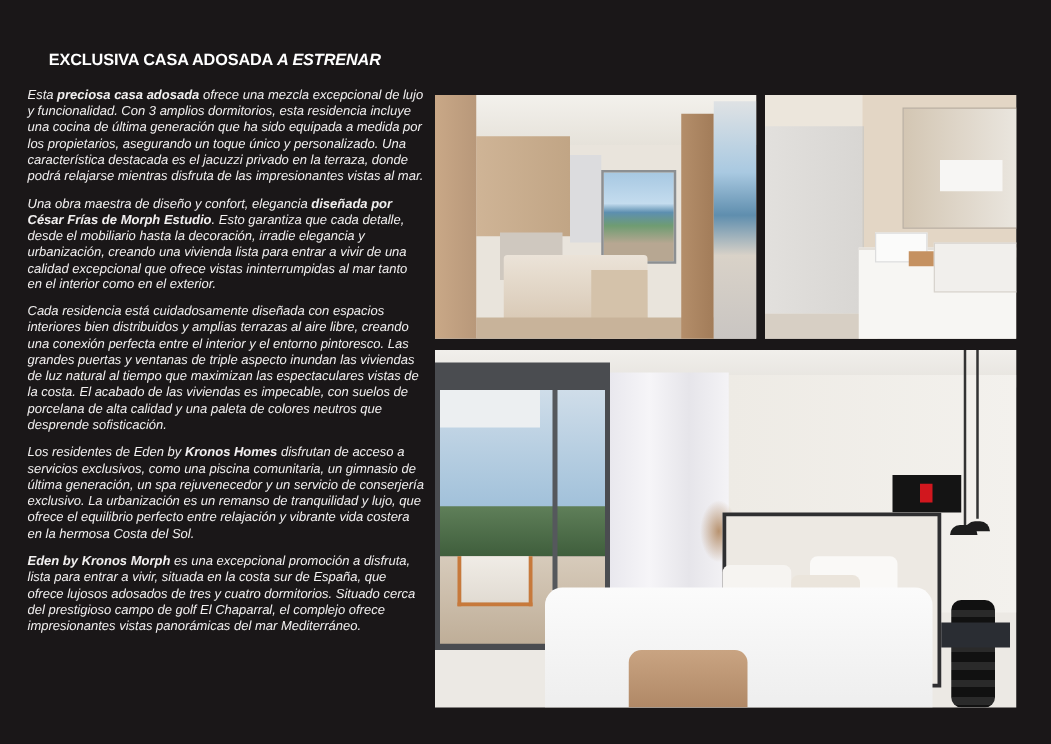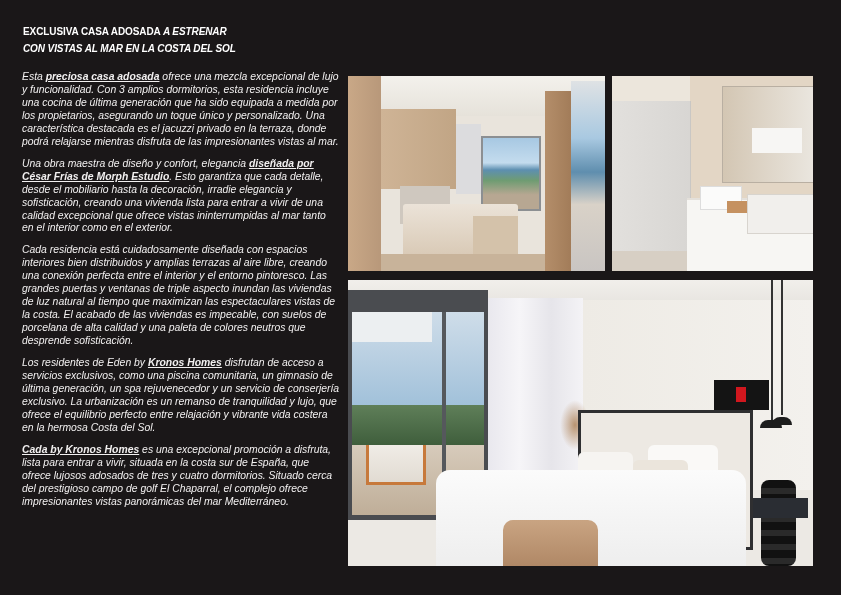--- a/index.html
+++ b/index.html
@@ -5,32 +5,32 @@
     html, body { margin: 0; padding: 0; }
     body {
       width: 841px; height: 595px; overflow: hidden;
       background: #1a1718;
       font-family: "Liberation Sans", sans-serif;
       color: #ffffff;
       position: relative;
     }
     .title {
       position: absolute; left: 23px; top: 23px; width: 320px;
-      font-weight: bold; font-style: italic; font-size: 10px;
-      line-height: 17px; letter-spacing: -0.1px; margin: 0;
+      font-weight: bold; font-style: italic; font-size: 13px;
+      line-height: 17px; letter-spacing: -0.1px; margin: 16px;
     }
     .title .up { font-style: normal; }
     .title .it { font-style: italic; }
     .body-col {
       position: absolute; left: 22px; top: 71px; width: 318px;
       font-style: italic; font-size: 10.4px; line-height: 12.95px;
       color: #f2f0f0;
     }
     .body-col p { margin: 0 0 9px 0; }
-    .body-col b { font-weight: bold; text-decoration: underline; }
+    .body-col b { font-weight: bold; }
     .photo {
       position: absolute; overflow: hidden;
     }
     
     #photo-bedroom-1 { left: 348px; top: 76px; width: 257px; height: 195px; background: #e9e4dc; }
     #photo-bedroom-1 .ceiling { position:absolute; left:0; top:0; width:100%; height:40px; background: linear-gradient(#f3f1ec,#e6e2da); }
     #photo-bedroom-1 .wallpanel-l { position:absolute; left:0; top:0; width:33px; height:195px; background: linear-gradient(90deg,#c9a887,#b8987a); }
     #photo-bedroom-1 .wood-wall { position:absolute; left:33px; top:33px; width:75px; height:80px; background: linear-gradient(90deg,#cfb496,#c1a585); }
     #photo-bedroom-1 .curtain { position:absolute; left:108px; top:48px; width:25px; height:70px; background:#dcdcde; }
     #photo-bedroom-1 .window { position:absolute; left:133px; top:60px; width:60px; height:75px; background: linear-gradient(#a7c8e2 0%, #c4dcee 35%, #5d8fb0 45%, #6f9c72 60%, #b7a792 80%); border:2px solid #8c8f92; box-sizing:border-box; }
@@ -79,29 +79,28 @@
     #photo-bedroom-2 .shade1 { position:absolute; left:412px; top:140px; width:22px; height:8px; background:#1d1d1d; border-radius:11px 11px 0 0; }
     #photo-bedroom-2 .shade2 { position:absolute; left:424px; top:137px; width:20px; height:8px; background:#1d1d1d; border-radius:10px 10px 0 0; }
     #photo-bedroom-2 .nightstand { position:absolute; left:413px; top:200px; width:35px; height:86px; background: repeating-linear-gradient(#111 0 8px,#2a2a2a 8px 14px); border-radius:8px; }
     #photo-bedroom-2 .books { position:absolute; left:405px; top:218px; width:55px; height:20px; background:#2a2d33; }
   </style>
 </head>
 <body>
 
 <h1 class="title">
   <span class="up">EXCLUSIVA CASA ADOSADA</span><span class="it"> A ESTRENAR</span><br>
-  <span class="it">CON VISTAS AL MAR EN LA COSTA DEL SOL</span>
 </h1>
 
 <div class="body-col">
   <p><span>Esta </span><b>preciosa casa adosada</b><span> ofrece una mezcla excepcional de lujo</span><br><span>y funcionalidad. Con 3 amplios dormitorios, esta residencia incluye una cocina de última generación que ha sido equipada a medida por los propietarios, asegurando un toque único y personalizado. Una característica destacada es el jacuzzi privado en la terraza, donde podrá relajarse mientras disfruta de las impresionantes vistas al mar.</span></p>
-  <p><span>Una obra maestra de diseño y confort, elegancia </span><b>diseñada por César  Frías de Morph Estudio</b><span>. Esto garantiza que cada detalle, desde el mobiliario hasta la decoración, irradie elegancia y sofisticación, creando una vivienda lista para entrar a vivir de una calidad excepcional que ofrece vistas ininterrumpidas al mar tanto en el interior como en el exterior.</span></p>
+  <p><span>Una obra maestra de diseño y confort, elegancia </span><b>diseñada por César  Frías de Morph Estudio</b><span>. Esto garantiza que cada detalle, desde el mobiliario hasta la decoración, irradie elegancia y urbanización, creando una vivienda lista para entrar a vivir de una calidad excepcional que ofrece vistas ininterrumpidas al mar tanto en el interior como en el exterior.</span></p>
   <p><span>Cada residencia está cuidadosamente diseñada con espacios interiores bien distribuidos y amplias terrazas al aire libre, creando una conexión perfecta entre el interior y el entorno pintoresco. Las grandes puertas y ventanas de triple aspecto inundan las viviendas de luz natural al tiempo que maximizan las espectaculares vistas de la costa. El acabado de las viviendas es impecable, con suelos de porcelana de alta calidad y una paleta de colores neutros que desprende sofisticación.</span></p>
   <p><span>Los residentes de Eden by </span><b>Kronos Homes</b><span> disfrutan de acceso a servicios exclusivos, como una piscina comunitaria, un gimnasio de última generación, un spa rejuvenecedor y un servicio de conserjería exclusivo. La urbanización es un remanso de tranquilidad y lujo, que ofrece el equilibrio perfecto entre relajación y vibrante vida costera en la hermosa Costa del Sol.</span></p>
-  <p><b>Cada by Kronos Homes</b><span> es una excepcional promoción a disfruta,</span><br><span>lista para entrar a vivir, situada en la costa sur de España, que ofrece lujosos adosados de tres y cuatro dormitorios. Situado cerca del prestigioso campo de golf El Chaparral, el complejo ofrece impresionantes vistas panorámicas del mar Mediterráneo.</span></p>
+  <p><b>Eden by Kronos Morph</b><span> es una excepcional promoción a disfruta,</span><br><span>lista para entrar a vivir, situada en la costa sur de España, que ofrece lujosos adosados de tres y cuatro dormitorios. Situado cerca del prestigioso campo de golf El Chaparral, el complejo ofrece impresionantes vistas panorámicas del mar Mediterráneo.</span></p>
 </div>
 
 <div class="photo" id="photo-bedroom-1">
   <div class="ceiling"></div>
   <div class="wood-wall"></div>
   <div class="curtain"></div>
   <div class="window"></div>
   <div class="headboard"></div>
   <div class="bed"></div>
   <div class="throw"></div>

